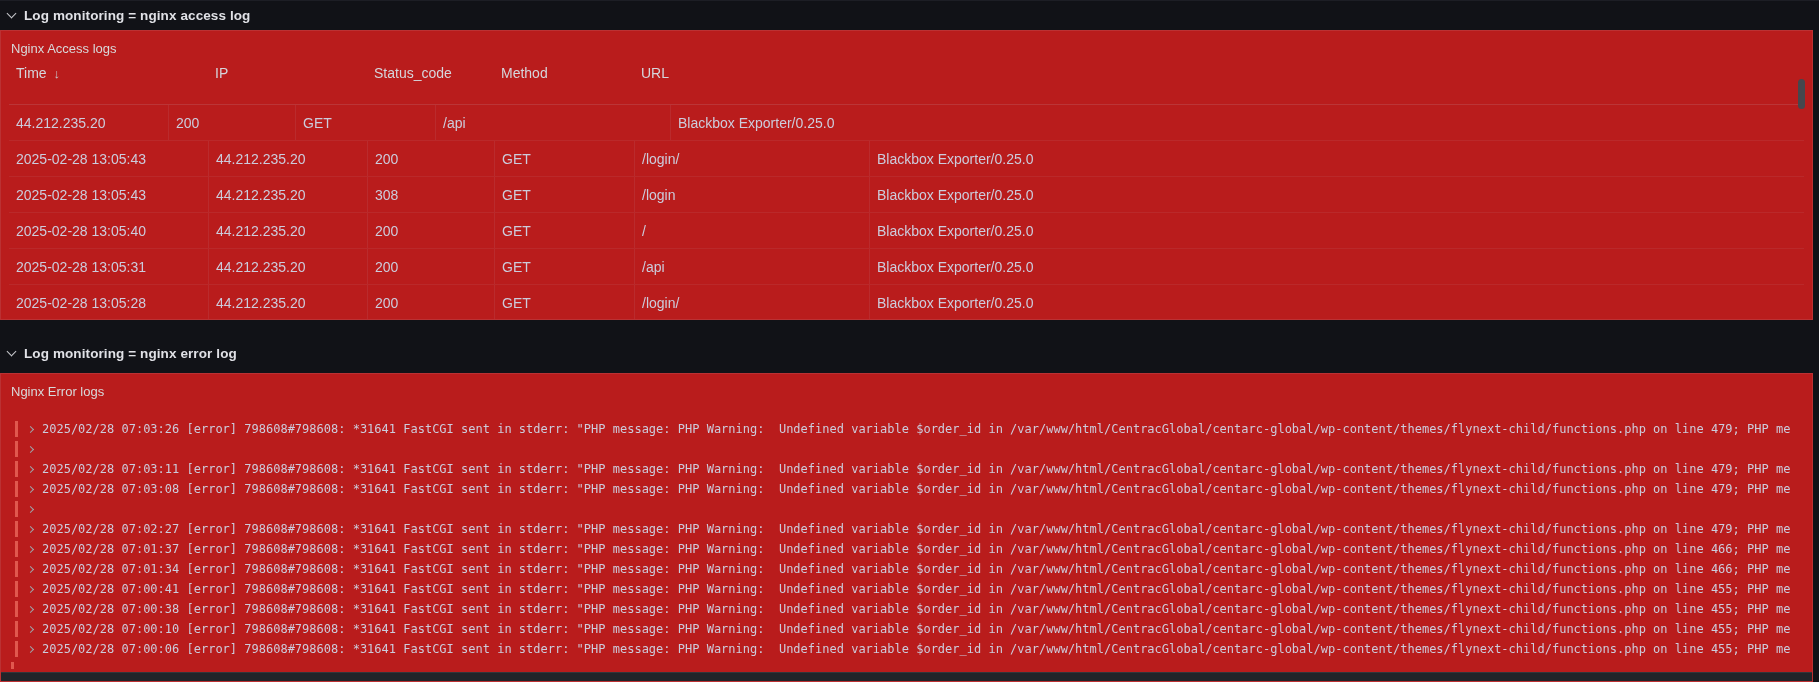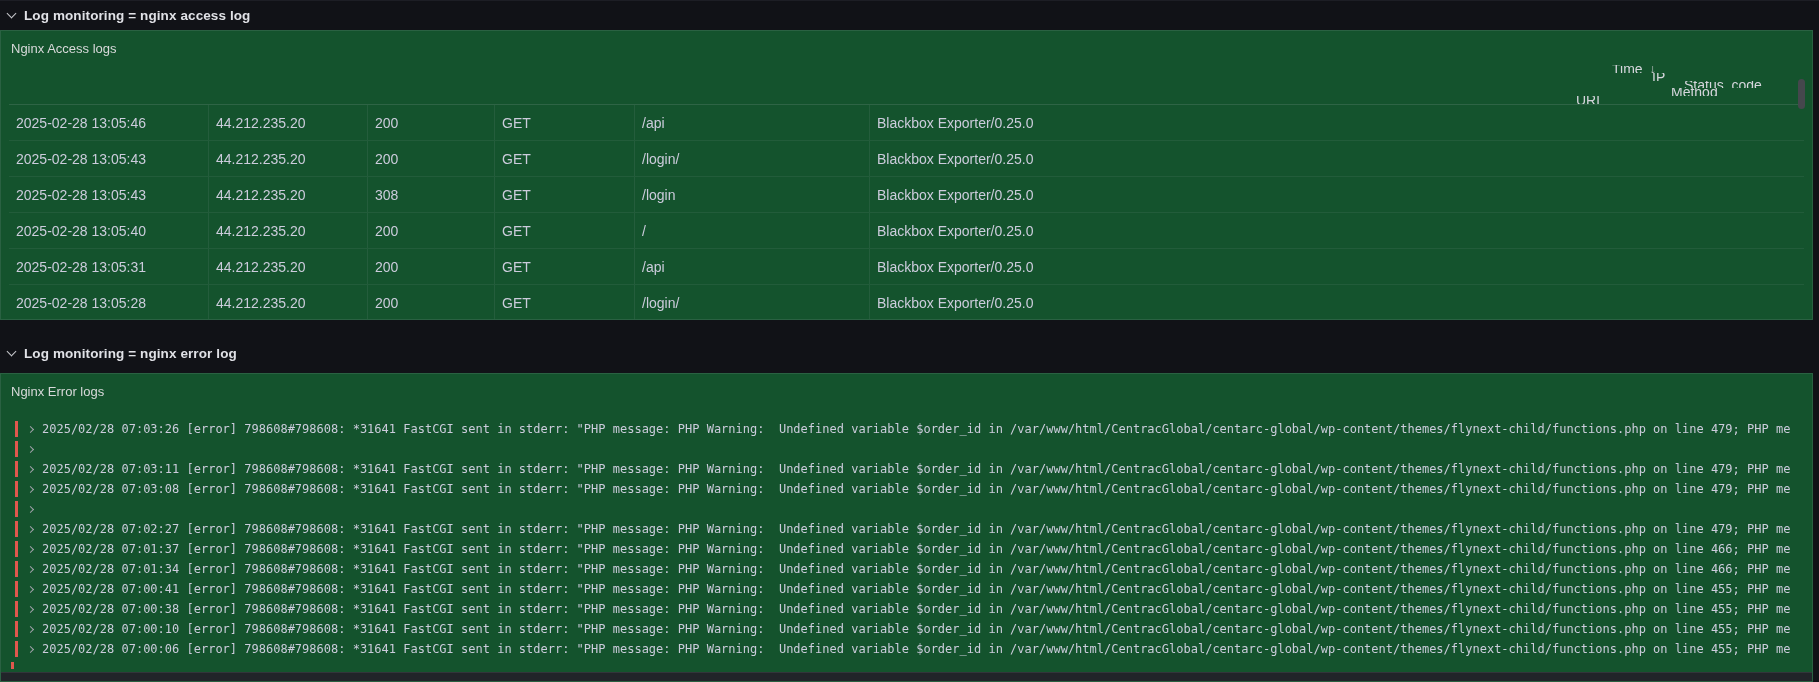--- a/index.html
+++ b/index.html
@@ -20,35 +20,35 @@
   .row-header .title { font-size:13.5px; font-weight:bold; color:#e0e1e6; letter-spacing:0.1px; }
   .chev-down {
     width:7px; height:7px; margin-top:-4px;
     border-right:1.6px solid #c7c8cd; border-bottom:1.6px solid #c7c8cd;
     transform:rotate(45deg); display:inline-block;
   }
   .row-header-2 { margin-top:18px; height:30px; border-top:none; }
 
   
   .panel {
-    background:#14532d;
+    background:#b91c1c;
     border:1px solid rgba(204,204,220,0.12);
     width:1813px;
     position:relative;
     overflow:hidden;
   }
   .panel-access { height:290px; }
   .panel-errors { height:309px; margin-top:5px; }
   .panel-title-bar { height:34px; display:flex; align-items:center; padding:0 10px; }
   .panel-title { font-size:13px; font-weight:500; color:#d8d9da; }
 
   
   .tbl { margin:0 8px; }
-  .thead { display:flex; height:40px; align-items:flex-end;
-           border-bottom:1px solid rgba(204,204,220,0.14);flex-direction:column; }
+  .thead { display:flex; height:40px; align-items:flex-start;
+           border-bottom:1px solid rgba(204,204,220,0.14); }
   .th { font-size:14px; font-weight:500; color:#d5d6dc; padding-left:7px;
         display:flex; align-items:center; gap:7px; cursor:pointer; overflow:hidden; white-space:nowrap; }
   .sort-arrow { font-size:13px; color:#c7c8cd; }
   .tr { display:flex; height:36px; align-items:center;
         border-bottom:1px solid rgba(204,204,220,0.08); }
   .td { font-size:14px; color:#ccccdc; padding-left:7px; height:100%;
         display:flex; align-items:center; overflow:hidden; white-space:nowrap; }
   .tr .td + .td, .thead .th + .th { border-left:1px solid rgba(204,204,220,0.09); }
   .thead .th + .th { border-left:none; }
   .c0 { width:199px; } .c1 { width:159px; } .c2 { width:127px; }
@@ -108,21 +108,20 @@
           </div>
           <div class="th c3">
             <span>Method</span>
           </div>
           <div class="th c4">
             <span>URL</span>
           </div>
         </div>
       <div id="access-tbody">
           <div class="tr">
-            <div class="td c0">2025-02-28 13:05:46</div>
             <div class="td c1">44.212.235.20</div>
             <div class="td c2">200</div>
             <div class="td c3">GET</div>
             <div class="td c4">/api</div>
             <div class="td c5">Blackbox Exporter/0.25.0</div>
           </div>
           <div class="tr">
             <div class="td c0">2025-02-28 13:05:43</div>
             <div class="td c1">44.212.235.20</div>
             <div class="td c2">200</div>

